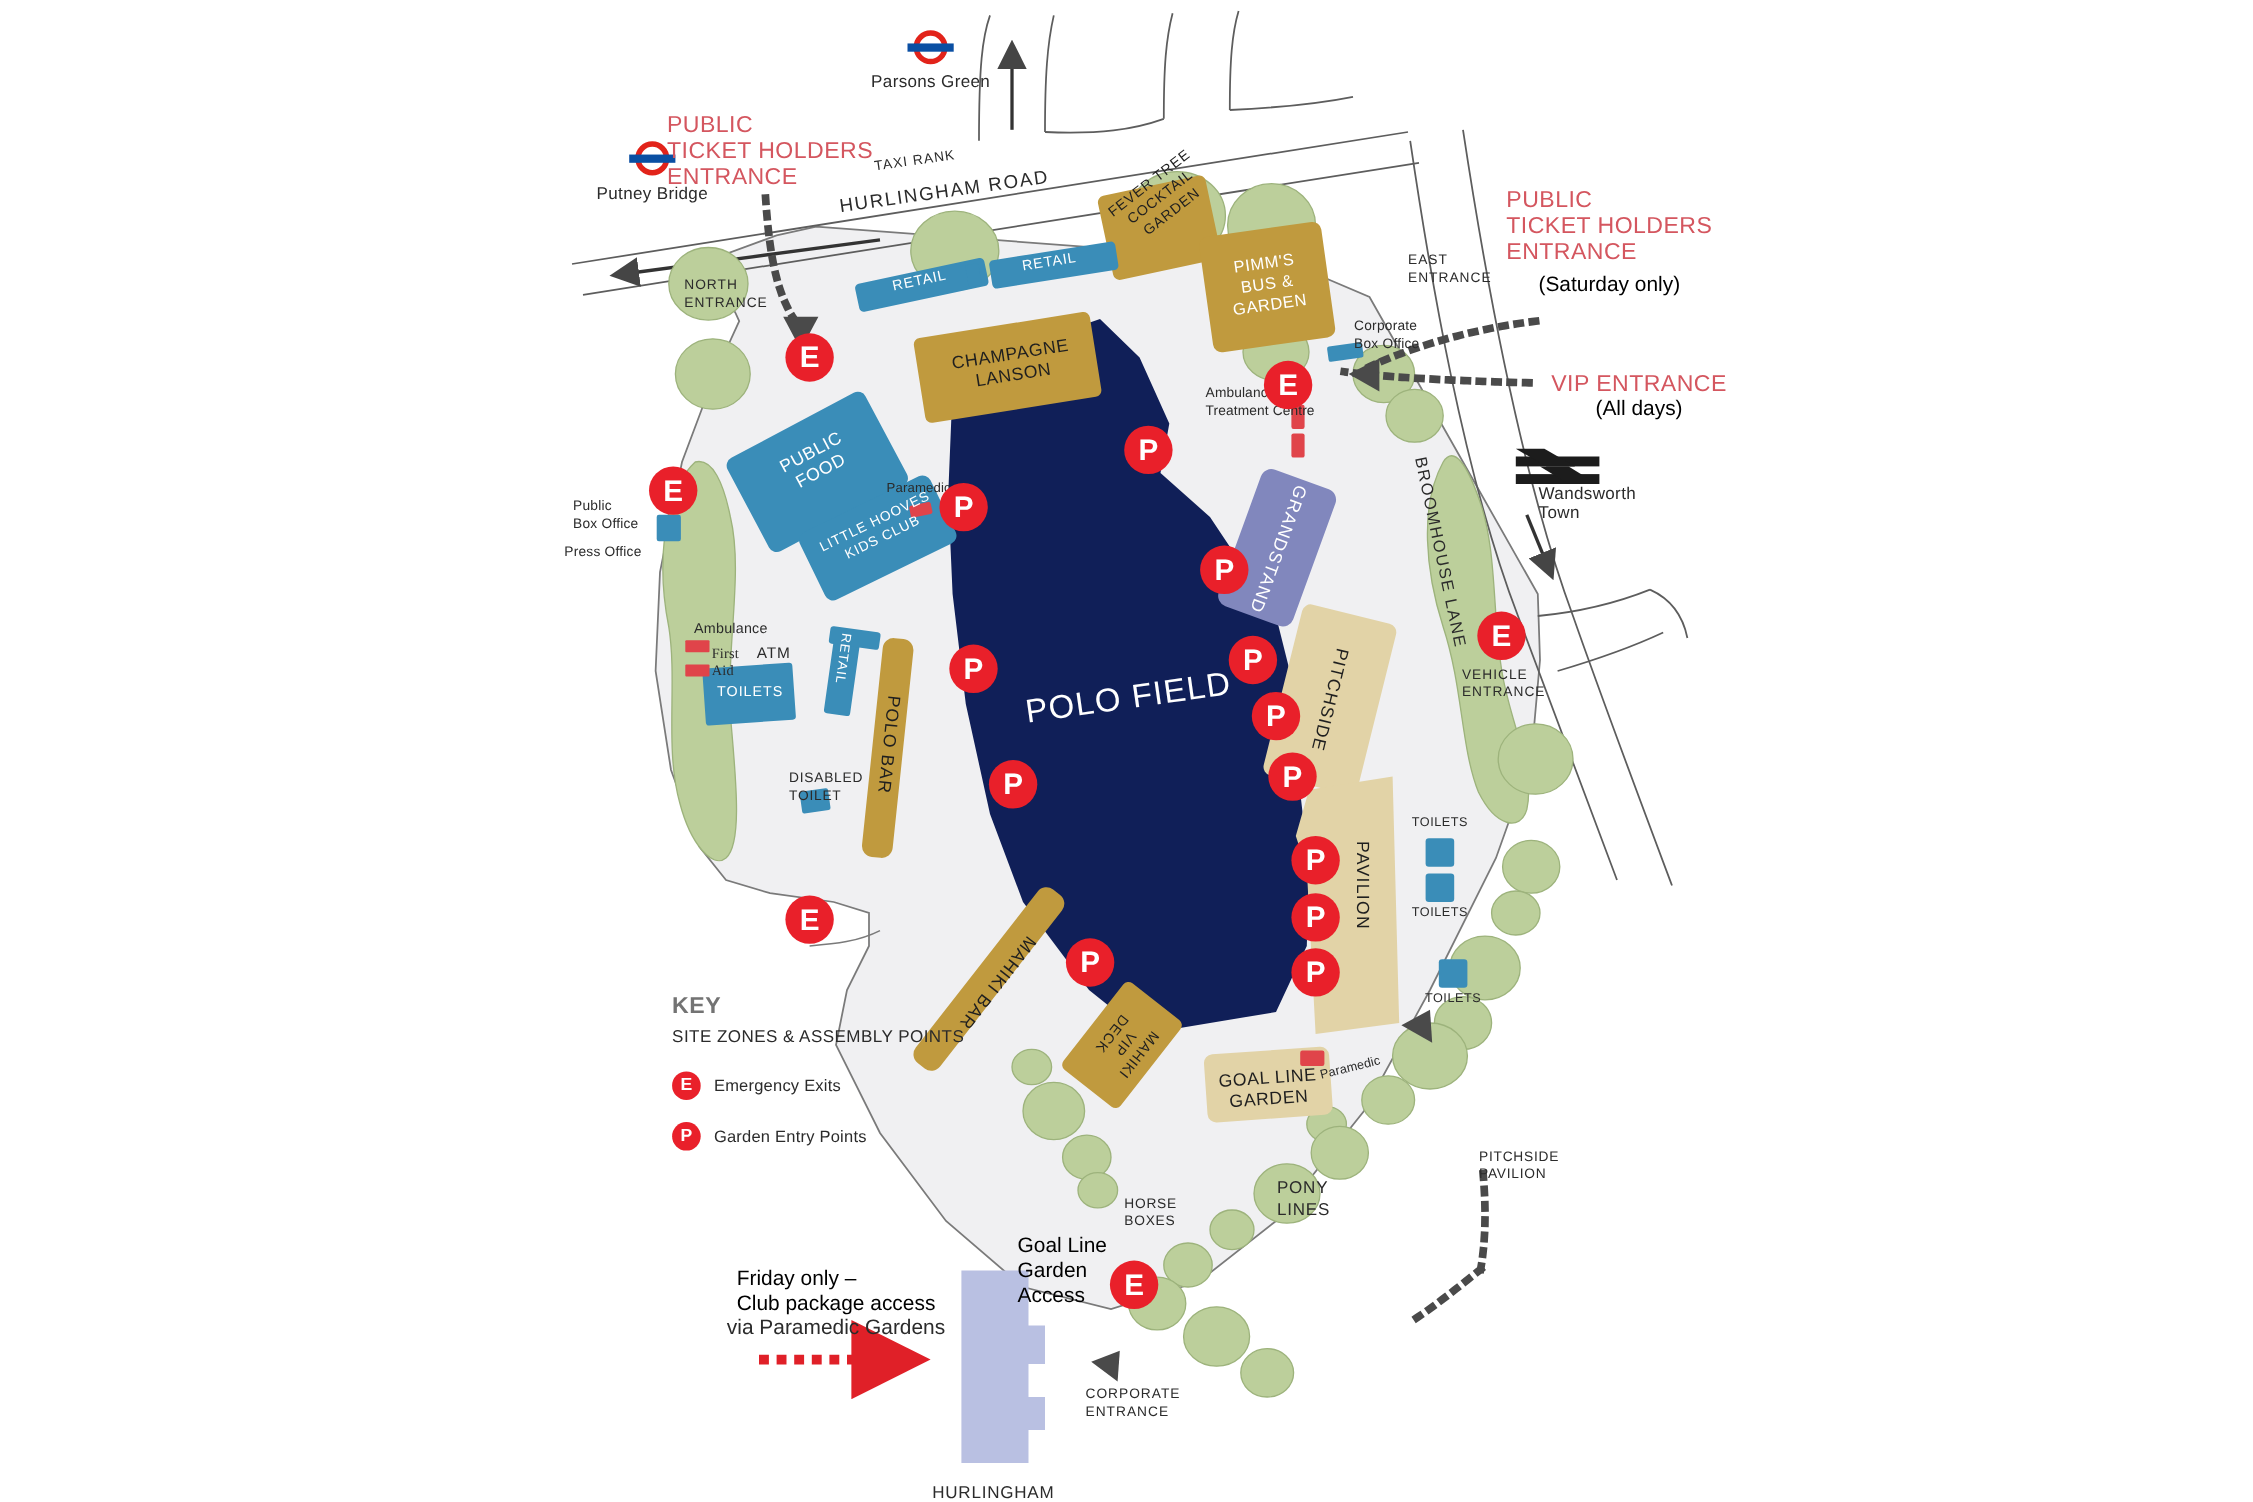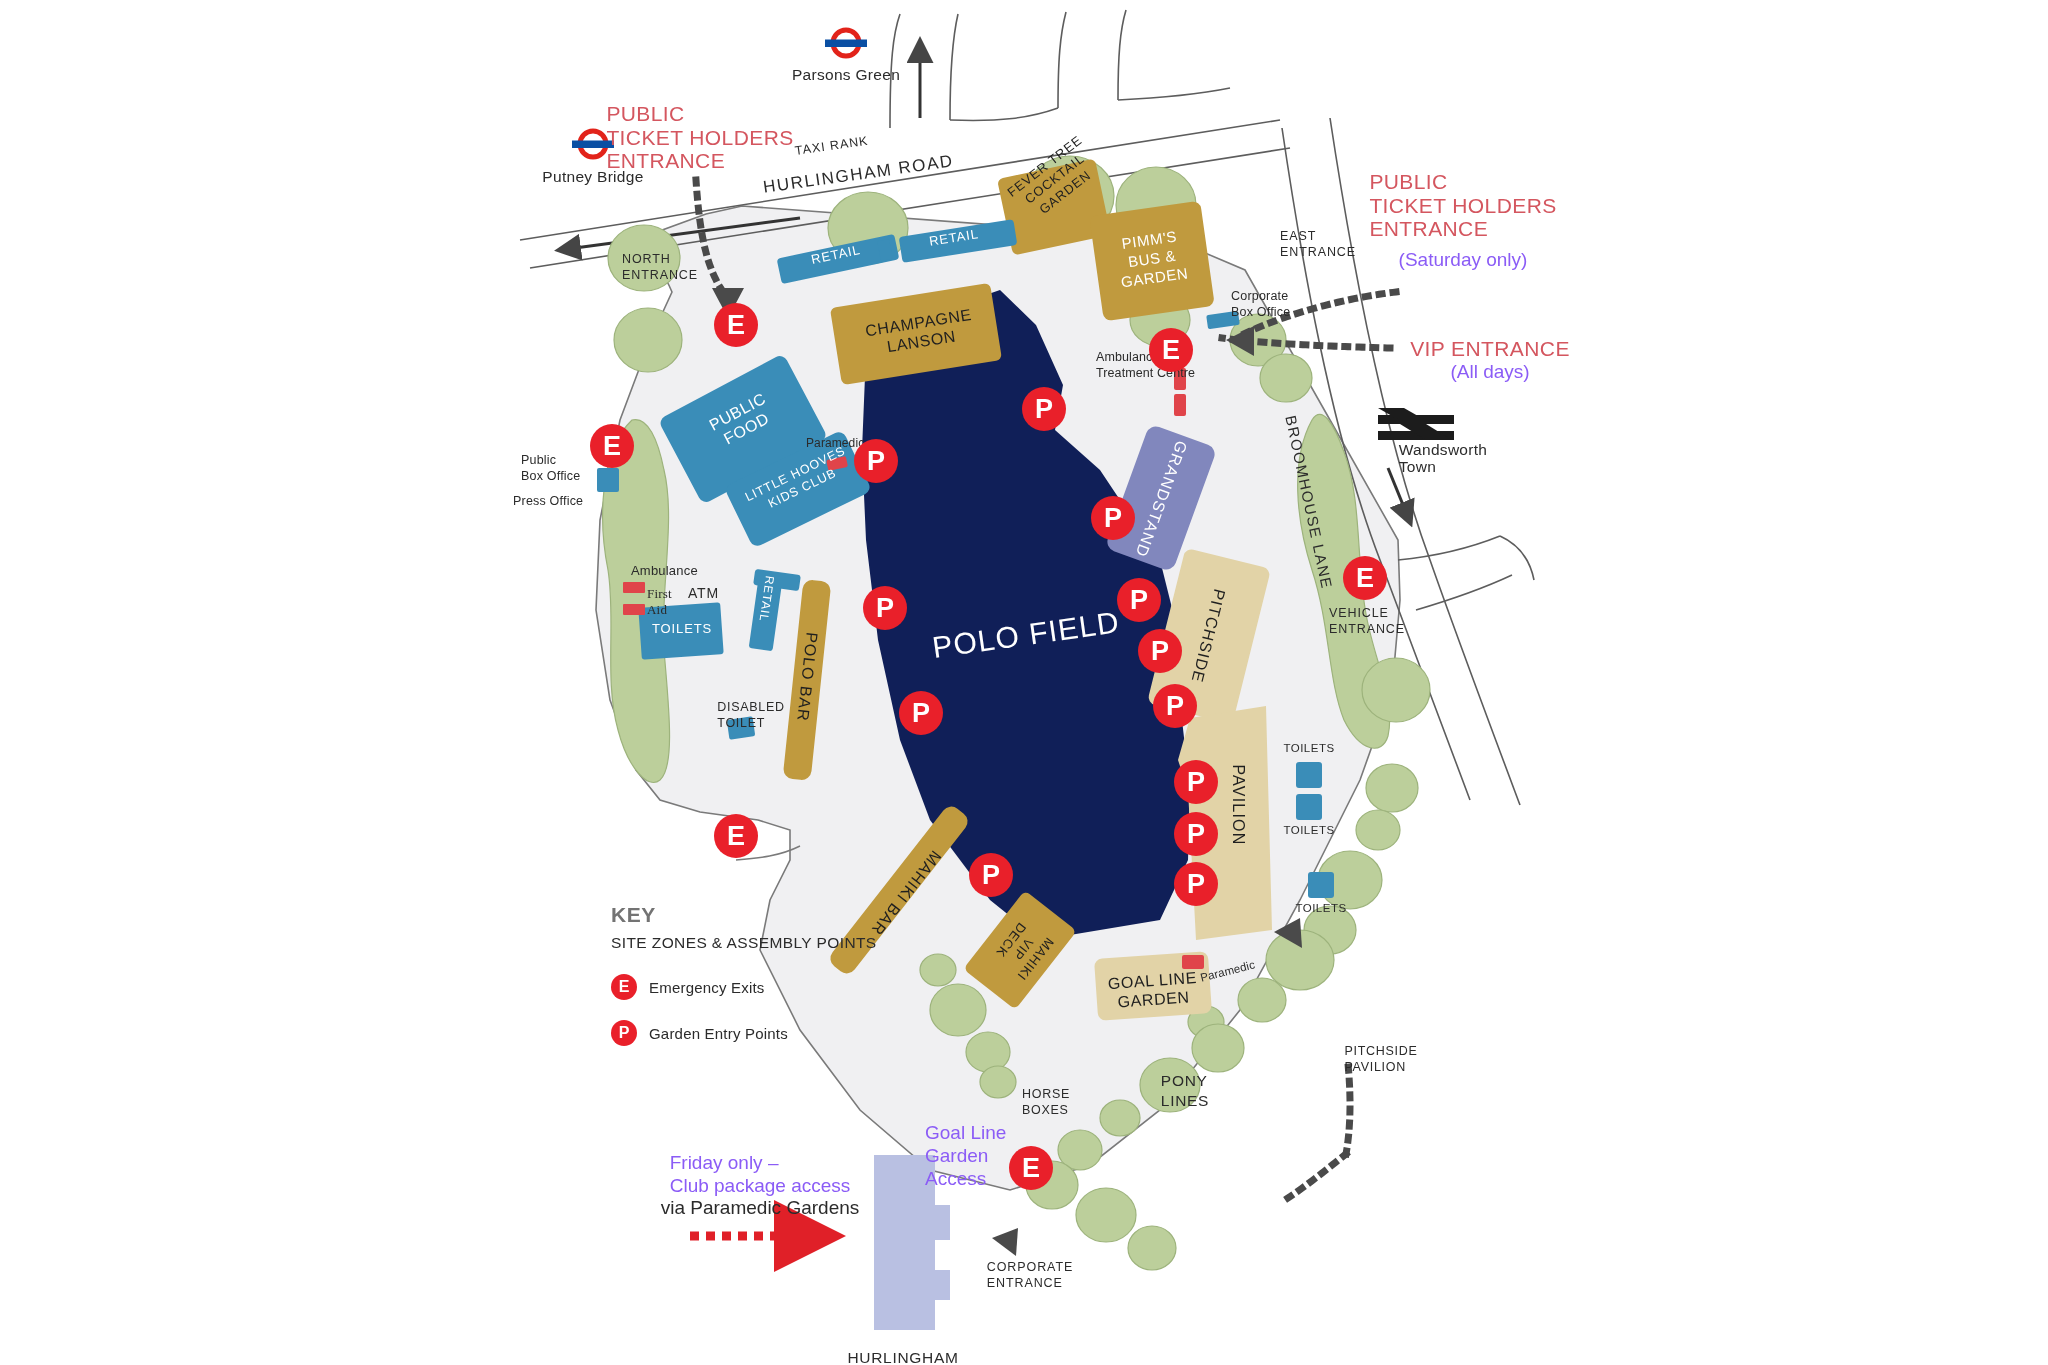--- a/index.html
+++ b/index.html
@@ -5,21 +5,21 @@
   html,body{margin:0;padding:0;background:#ffffff;}
   body{width:2048px;height:1365px;overflow:hidden;font-family:"Liberation Sans",sans-serif;}
   #stage{position:relative;width:2048px;height:1365px;background:#fff;}
   svg#map{position:absolute;left:0;top:0;width:2048px;height:1365px;}
 
   .lbl{position:absolute;white-space:pre;line-height:1.12;}
   .ctr{text-align:left;transform:translateX(-50%);}
   .lft{text-align:left;}
 
   .ttl-red{font-size:21px;color:#d4565f;letter-spacing:.4px;font-weight:400;}
-  .ttl-red-sub{font-size:19px;color:#8b5cf6;}
+  .ttl-red-sub{font-size:19px;color:#000000;}
   .cap{font-size:15.5px;color:#2b2b2b;letter-spacing:.3px;}
   .cap-sm{font-size:12.5px;color:#2b2b2b;letter-spacing:.2px;}
   .cap-xs{font-size:10px;color:#2b2b2b;letter-spacing:.1px;}
   .road{font-size:17px;color:#2b2b2b;letter-spacing:1.6px;}
   .zone-wh{font-size:17px;color:#fff;letter-spacing:.6px;font-weight:400;text-align:center;}
   .zone-dk{font-size:17px;color:#1f1f1f;letter-spacing:.6px;text-align:center;}
   .zone-sm{font-size:12.5px;color:#fff;letter-spacing:.9px;text-align:center;}
   .zone-sm-dk{font-size:12.5px;color:#1f1f1f;letter-spacing:.9px;text-align:center;}
 
   .keytitle{font-size:21px;font-weight:bold;color:#737373;letter-spacing:.5px;}

